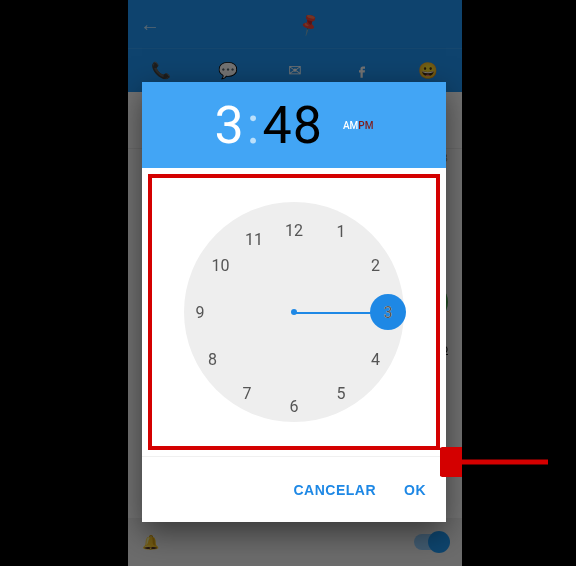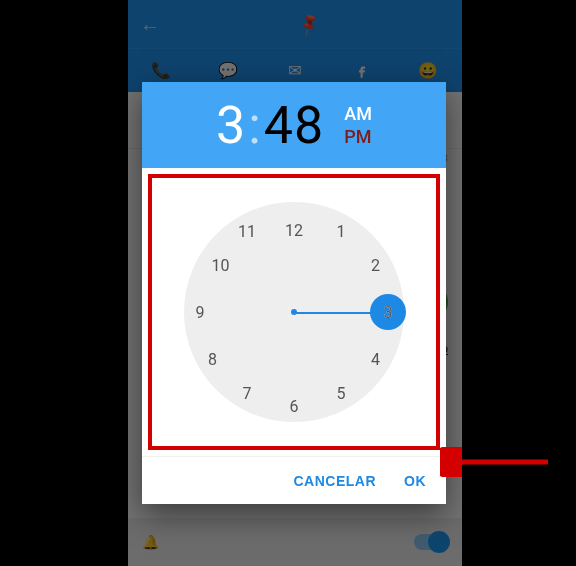--- a/index.html
+++ b/index.html
@@ -52,21 +52,21 @@
   }
   .dlg-header {
     background: #42a5f5; height: 86px;
     display: flex; align-items: center; justify-content: center;
     color: #fff; gap: 10px;
   }
   .time-display { font-size: 52px; font-weight: 400; letter-spacing: 1px; display: flex; align-items: baseline; }
   .time-display .hour { color: #fff; }
   .time-display .colon { color: #bbe0fb; margin: 0 2px; }
   .time-display .minute { color: #000000; }
-  .ampm { display: flex; flex-direction: column; font-size: 18px; font-weight: 500; margin-left: 10px; line-height: 1.3; }
+  .ampm { display: flex; font-size: 10px; font-weight: 500; margin-left: 10px; line-height: 1.3; }
   .ampm .am { color: #fff; }
   .ampm .pm { color: #7f1d1d; }
 
   .clock-wrap {
     padding: 10px; position: relative;
     border: 4px solid #d40000; margin: 6px;
   }
   .clock {
     width: 240px; height: 240px; margin: 4px auto;
     position: relative;
@@ -92,21 +92,21 @@
     background: #1e88e5; border-radius: 50%;
   }
   .hand-tip {
     position: absolute; width: 36px; height: 36px;
     background: #1e88e5; border-radius: 50%;
     left: 50%; top: 50%;
     display: flex; align-items: center; justify-content: center;
     color: #fff; font-size: 16px;
   }
   .dlg-actions {
-    height: 48px; display: flex; justify-content: flex-end;
+    height: 66px; display: flex; justify-content: flex-end;
     gap: 28px; padding: 0 20px; border-top: 1px solid #f0f0f0;
   }
   .dlg-actions button {
     background: none; border: none; color: #1e88e5;
     font-size: 14px; font-weight: 600; letter-spacing: .5px;
     cursor: pointer;
   }
 
   .arrow {
     position: absolute; left: 440px; top: 447px;
@@ -176,21 +176,21 @@
         <div class="num" style="transform: translate(153px, 24.5936px); left: 0px; top: 0px; margin-left: 0px; margin-top: 0px;">1</div>
         <div class="num" style="transform: translate(187.406px, 59px); left: 0px; top: 0px; margin-left: 0px; margin-top: 0px;">2</div>
         <div class="num" style="transform: translate(200px, 106px); left: 0px; top: 0px; margin-left: 0px; margin-top: 0px;">3</div>
         <div class="num" style="transform: translate(187.406px, 153px); left: 0px; top: 0px; margin-left: 0px; margin-top: 0px;">4</div>
         <div class="num" style="transform: translate(153px, 187.406px); left: 0px; top: 0px; margin-left: 0px; margin-top: 0px;">5</div>
         <div class="num" style="transform: translate(106px, 200px); left: 0px; top: 0px; margin-left: 0px; margin-top: 0px;">6</div>
         <div class="num" style="transform: translate(59px, 187.406px); left: 0px; top: 0px; margin-left: 0px; margin-top: 0px;">7</div>
         <div class="num" style="transform: translate(24.5936px, 153px); left: 0px; top: 0px; margin-left: 0px; margin-top: 0px;">8</div>
         <div class="num" style="transform: translate(12px, 106px); left: 0px; top: 0px; margin-left: 0px; margin-top: 0px;">9</div>
         <div class="num" style="transform: translate(24.5936px, 59px); left: 0px; top: 0px; margin-left: 8px; margin-top: 0px;">10</div>
-        <div class="num" style="transform: translate(59px, 24.5936px); left: 0px; top: 0px; margin-left: 0px; margin-top: 0px;">11</div>
+        <div class="num" style="transform: translate(59px, 24.5936px); left: 7px; top: 0px; margin-left: 0px; margin-top: 8px;">11</div>
       </div>
   </div>
   <div class="dlg-actions">
     <button>CANCELAR</button>
     <button>OK</button>
   </div>
 </div>
 
 <svg class="arrow" viewBox="0 0 110 30">
   <defs>

